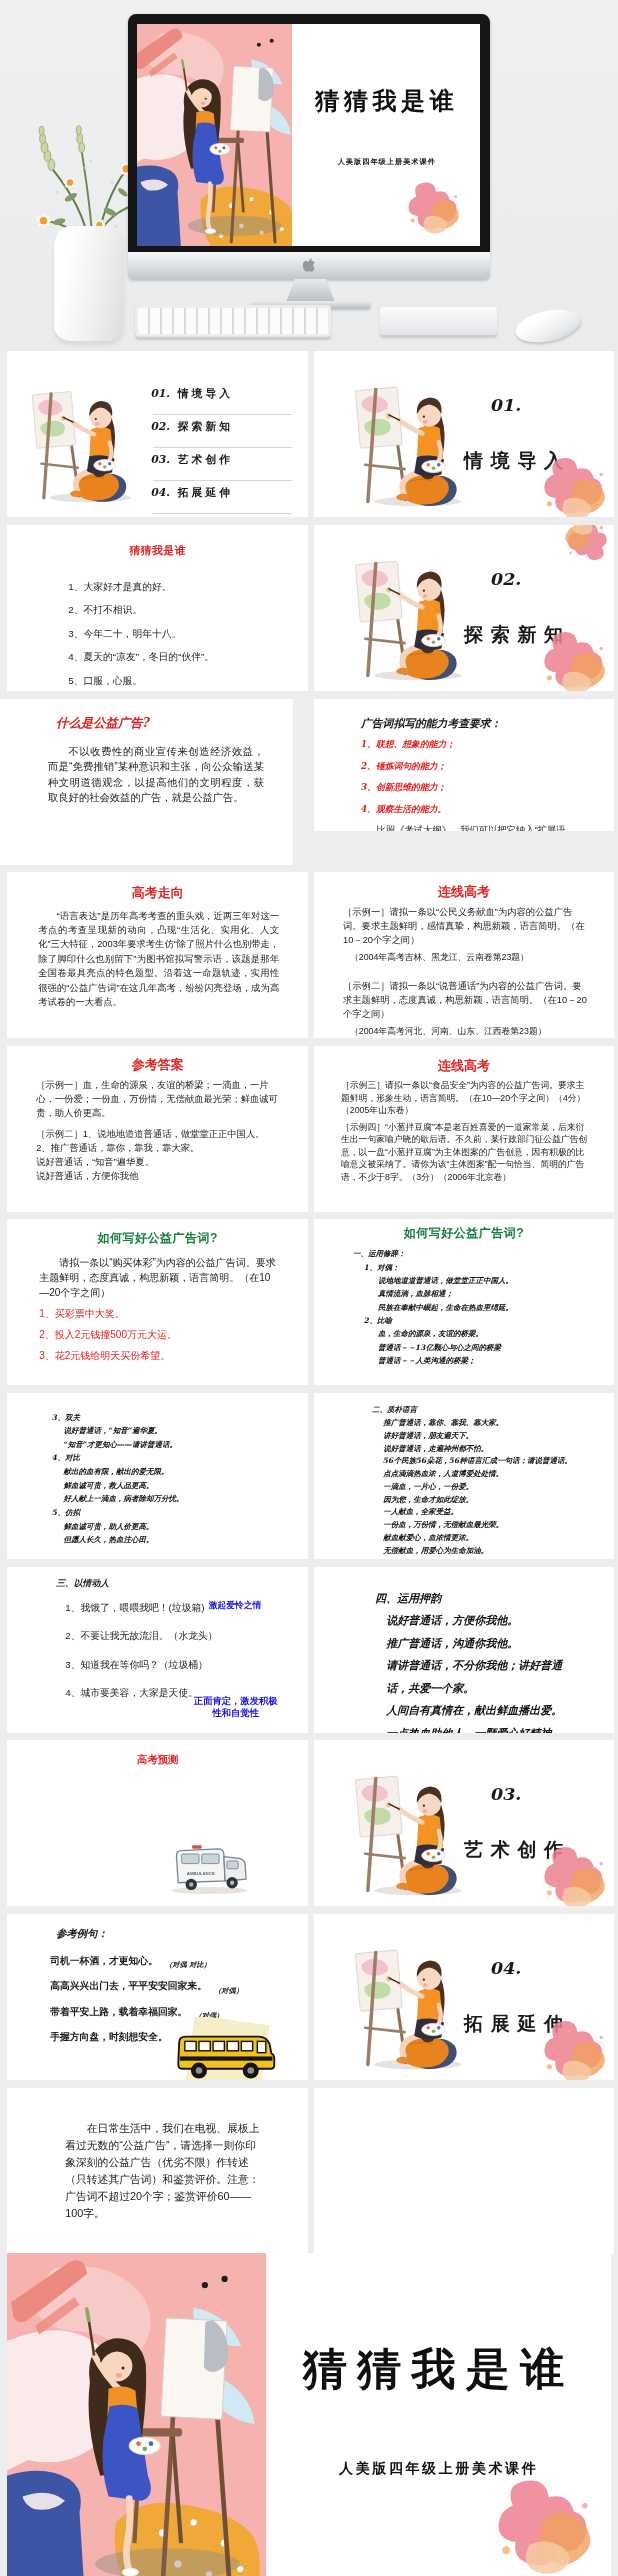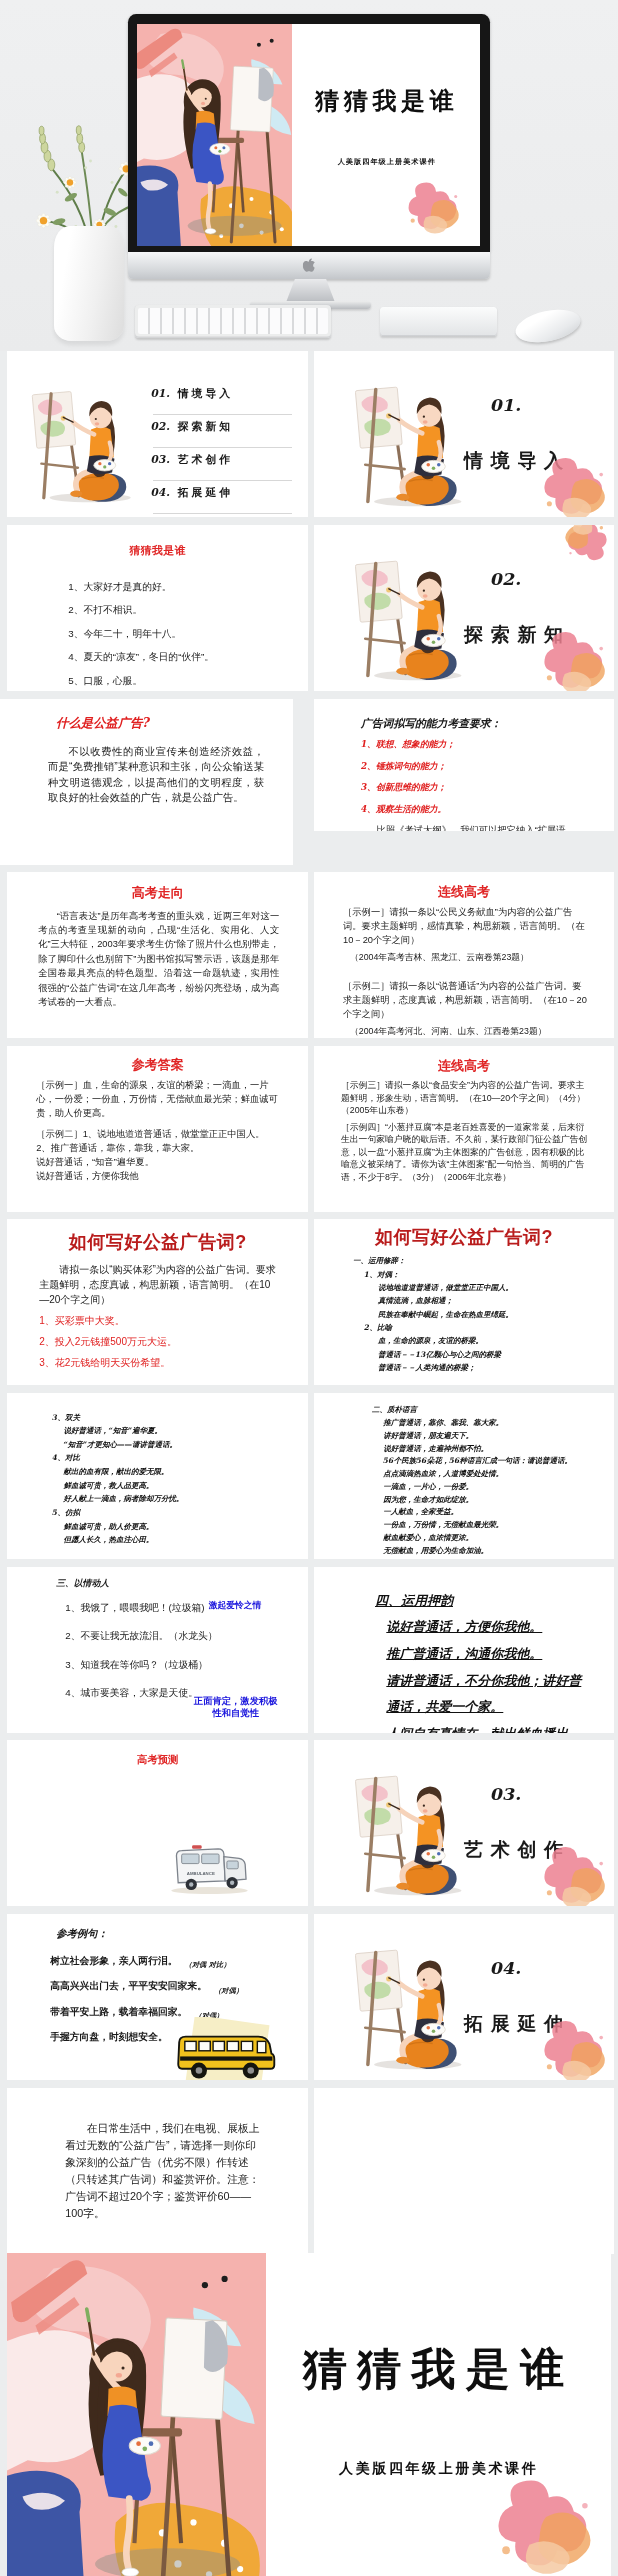--- a/index.html
+++ b/index.html
@@ -91,32 +91,32 @@
   .linkc{margin:3.1px 27px 0 36px;font-size:8.8px;line-height:1.4;}
   #r4r .ti,#r5r .ti{font-size:13px;margin-top:11.3px;}
   #r4r .gap{height:11.3px;}
   #r5r .linkp{font-size:8.8px;line-height:1.42;margin:4.1px 25px 0 27px;}
   
   #r5l .ti{font-size:13px;margin-top:10.3px;}
   #r5l .bd{margin:5.2px 27px 0 29px;font-size:9.3px;line-height:1.5;}
   #r5l .ln2{margin:0 27px 0 29px;font-size:9.3px;line-height:1.5;}
   #r5l .first{margin-top:7.2px;}
   
-  .dkti{color:#b91c1c;font-weight:bold;text-align:center;font-size:18px;letter-spacing:0.5px;}
+  .dkti{color:#15803d;font-weight:bold;text-align:center;font-size:12px;letter-spacing:0.5px;}
   #r6l .dkti{margin-top:11.3px;}
   #r6l .bd{margin:8.2px 30px 0 32px;font-size:10px;line-height:1.5;text-indent:2em;}
   #r6l .red{margin:4.1px 0 0 32px;font-size:10px;line-height:1.7;color:#e02020;}
   #r6r .dkti{margin-top:6.2px;}
   #r6r .lines{margin:5.2px 0 0 39px;}
   #r6r .cl{font-size:7.5px;line-height:1.78;}
   
   .i0{margin-left:0;} .i1{margin-left:11.3px;} .i2{margin-left:25px;}
   #r7l .lines{margin:17.5px 20.6px 0 45px;} #r7l .cl{font-size:7.5px;line-height:1.82;}
   #r7r .lines{margin:11.3px 18.5px 0 58px;} #r7r .cl{font-size:7.5px;line-height:1.7;}
-  #r8r .lines{margin:20.6px 31px 0 61px;} #r8r .cl{font-size:13px;line-height:2.05;text-decoration:underline;}
+  #r8r .lines{margin:20.6px 31px 0 61px;} #r8r .cl{font-size:11px;line-height:2.05;}
   .cl{font-family:"DejaVu Serif",serif;font-style:italic;font-weight:bold;color:#111;}
   
   #r8l .hd{margin:11.3px 0 0 49px;font-size:8.8px;}
   #r8l .items{margin:11.3px 20.6px 0 58px;}
   #r8l .it{font-size:9.8px;margin-bottom:15.5px;}
   #r8l .note1{color:#1a15dd;font-weight:bold;font-size:8.8px;margin-left:4.1px;position:relative;top:-2.6px;}
   #r8l .note2{position:absolute;right:29px;bottom:13.4px;width:87px;text-align:center;color:#1a15dd;font-weight:bold;font-size:9.3px;line-height:1.35;}
   
   #r9l .ti{font-size:10.3px;margin-top:13.4px;}
   #r9l .bd{margin:4.1px 32px 0 34px;font-size:10.3px;line-height:2.3;text-indent:2em;}
@@ -530,21 +530,21 @@
     <div class="sec-num">03.</div>
     <div class="sec-label">艺术创作</div>
     <svg class="spl-br" viewBox="0 0 178 142" width="92" height="73">
         <use href="#splash" xlink:href="#splash"></use>
       </svg>
   </div>
 
   <div class="sl" id="r10l">
     <div class="hd cal">参考例句：</div>
     <div class="rows">
-      <div class="row"><span>树立社会形象，亲人两行泪。</span><span class="note">（对偶 对比）</span></div>
+      <div class="row"><span>司机一杯酒，才更知心。</span><span class="note">（对偶 对比）</span></div>
       <div class="row"><span>高高兴兴出门去，平平安安回家来。</span><span class="note">（对偶）</span></div>
       <div class="row"><span>带着平安上路，载着幸福回家。</span><span class="note">（对偶）</span></div>
       <div class="row"><span>手握方向盘，时刻想安全。</span><span class="note">（押韵）</span></div>
     </div>
     <svg class="busbox" viewBox="0 0 240 160">
       <g transform="rotate(8 130 80)">
           <rect x="50" y="4" width="160" height="150" fill="#f6eec6"></rect>
         </g>
       <path d="M28 52 Q28 40 42 40 L196 40 Q214 40 220 56 L224 76 Q230 78 230 88 L230 100 Q230 108 222 108 L34 108 Q26 108 26 98 Z" fill="#f1c11d" stroke="#15150f" stroke-width="4"></path>
       <rect x="40" y="50" width="24" height="20" fill="#fdfdf8" stroke="#15150f" stroke-width="3"></rect>

